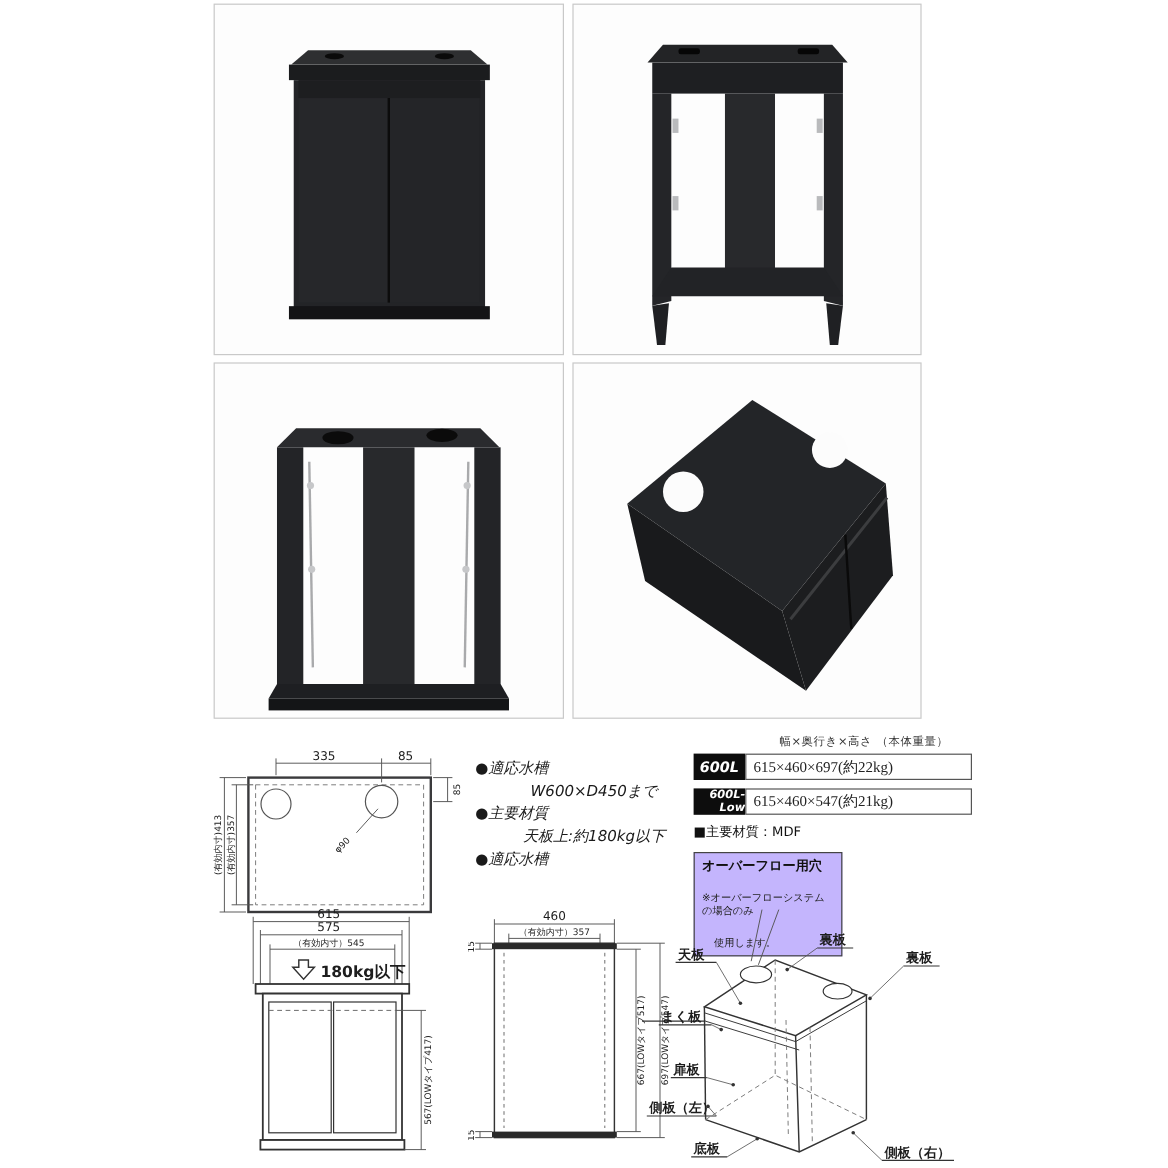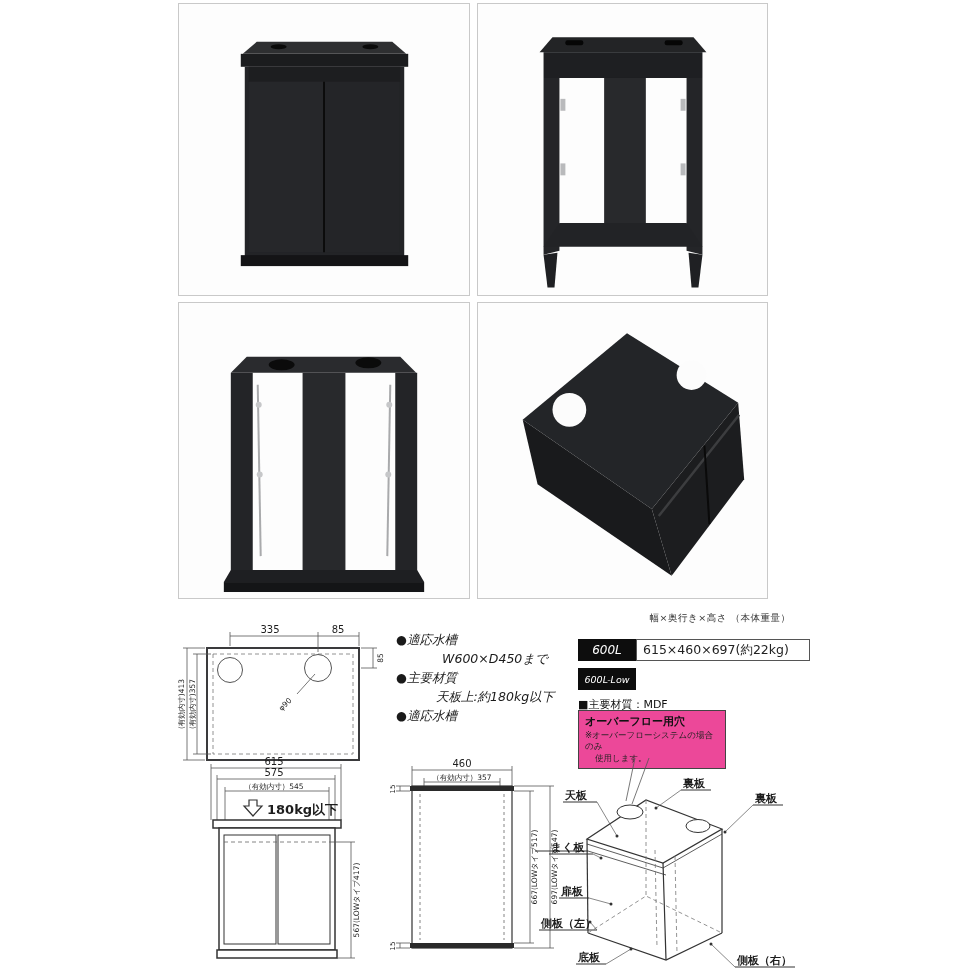--- a/index.html
+++ b/index.html
@@ -9,30 +9,30 @@
   #photo1{left:178px;top:3px;width:292px;height:293px;}
   #photo2{left:477px;top:3px;width:291px;height:293px;}
   #photo3{left:178px;top:302px;width:292px;height:297px;}
   #photo4{left:477px;top:302px;width:291px;height:297px;}
   .abs{position:absolute;}
   
   #notes{left:396px;top:630px;width:185px;font-size:12.5px;line-height:19px;color:#1a1a1a;font-style:italic;}
   #notes .indent{padding-left:13px;text-align:center;}
   
   #spec{left:578px;top:612px;width:232px;}
-  #spec .hdr{font-size:9.5px;color:#333;text-align:center;padding-left:52px;margin-bottom:14px;letter-spacing:.5px;}
+  #spec .hdr{font-size:9.5px;color:#333;text-align:center;padding-left:52px;margin-bottom:3px;letter-spacing:.5px;}
   #spec .row{display:flex;margin-bottom:7px;height:22px;}
-  #spec .model{width:58px;background:#0d0d0d;color:#fff;font-weight:normal;font-style:italic;display:flex;align-items:center;justify-content:center;font-size:12px;}
+  #spec .model{width:43px;background:#0d0d0d;color:#fff;font-weight:bold;font-style:italic;display:flex;align-items:center;justify-content:center;font-size:12px;}
   #spec .row2 .model{font-size:9.5px;text-align:right;}
-  #spec .dims{flex:1;border:1px solid #555;font-size:12.5px;display:flex;align-items:center;padding-left:6px;background:#fff;}
+  #spec .dims{flex:1;border:1px solid #555;font-size:12.5px;display:flex;align-items:center;padding-left:6px;background:#fff;font-family:Liberation Serif, serif;}
   #spec .material{font-size:11px;margin-top:2px;color:#111;}
   
-  #callout{left:578px;top:710px;width:148px;border:1.2px solid #444;background:#ec4899;box-sizing:border-box;padding:3px 6px 4px 6px;}
+  #callout{left:578px;top:710px;width:124px;border:1.2px solid #444;background:#c4b5fd;box-sizing:border-box;padding:3px 6px 4px 6px;}
   #callout .t{font-size:11px;font-weight:bold;color:#111;}
-  #callout .b{font-size:8.5px;line-height:11px;color:#222;margin-top:1px;}
+  #callout .b{font-size:8.5px;line-height:11px;color:#222;margin-top:15px;}
   #callout .b2{padding-left:10px;}
   svg text{fill:#1d1d1d;}
   .dim{font-size:10px;}
   .dimS{font-size:7.5px;}
   .lbl{font-size:11px;font-weight:bold;}
 </style>
 </head>
 <body>
 
 <div class="photo abs" id="photo1">
@@ -137,20 +137,21 @@
 </div>
 
 <div class="abs" id="spec">
   <div class="hdr">幅×奥行き×高さ （本体重量）</div>
   <div class="row">
     <div class="model">600L</div>
     <div class="dims">615×460×697(約22kg)</div>
   </div>
   <div class="row row2">
     <div class="model">600L-Low</div>
+    <div class="dims">615×460×547(約21kg)</div>
   </div>
   <div class="material">■主要材質：MDF</div>
 </div>
 
 <div class="abs" id="callout">
   <div class="t">オーバーフロー用穴</div>
   <div class="b">※オーバーフローシステムの場合のみ</div>
   <div class="b b2">使用します。</div>
 </div>
 

